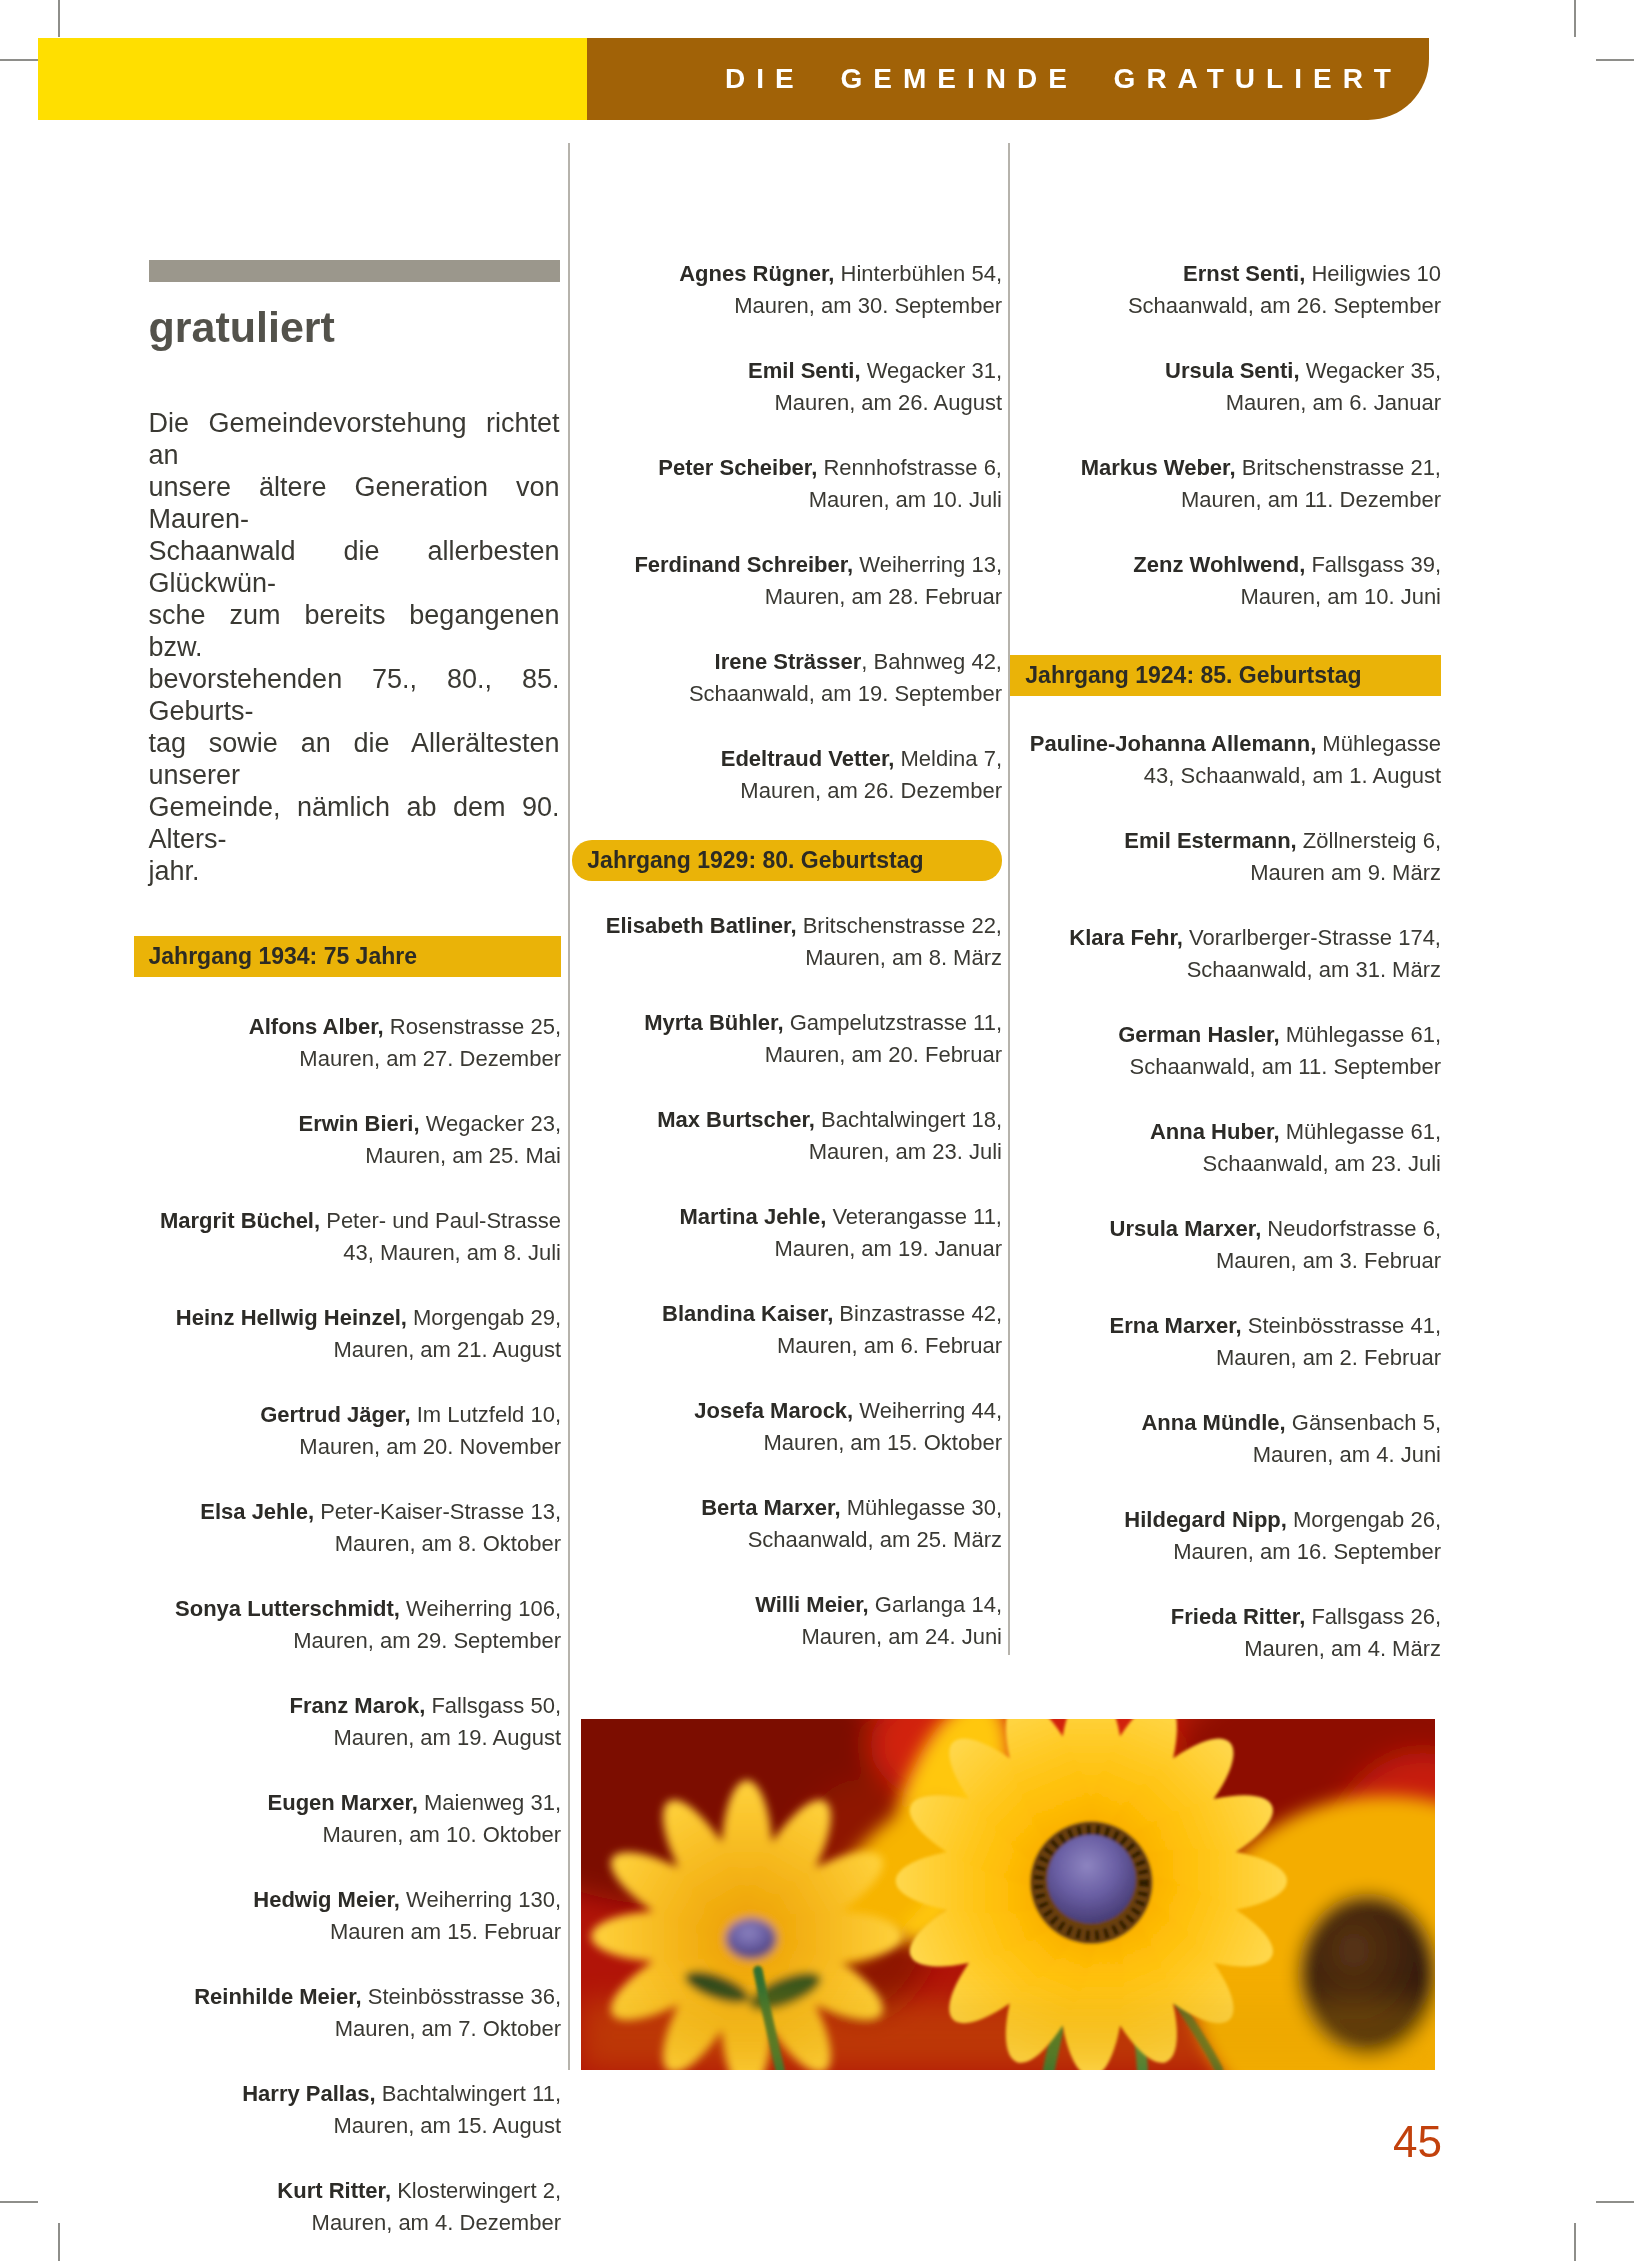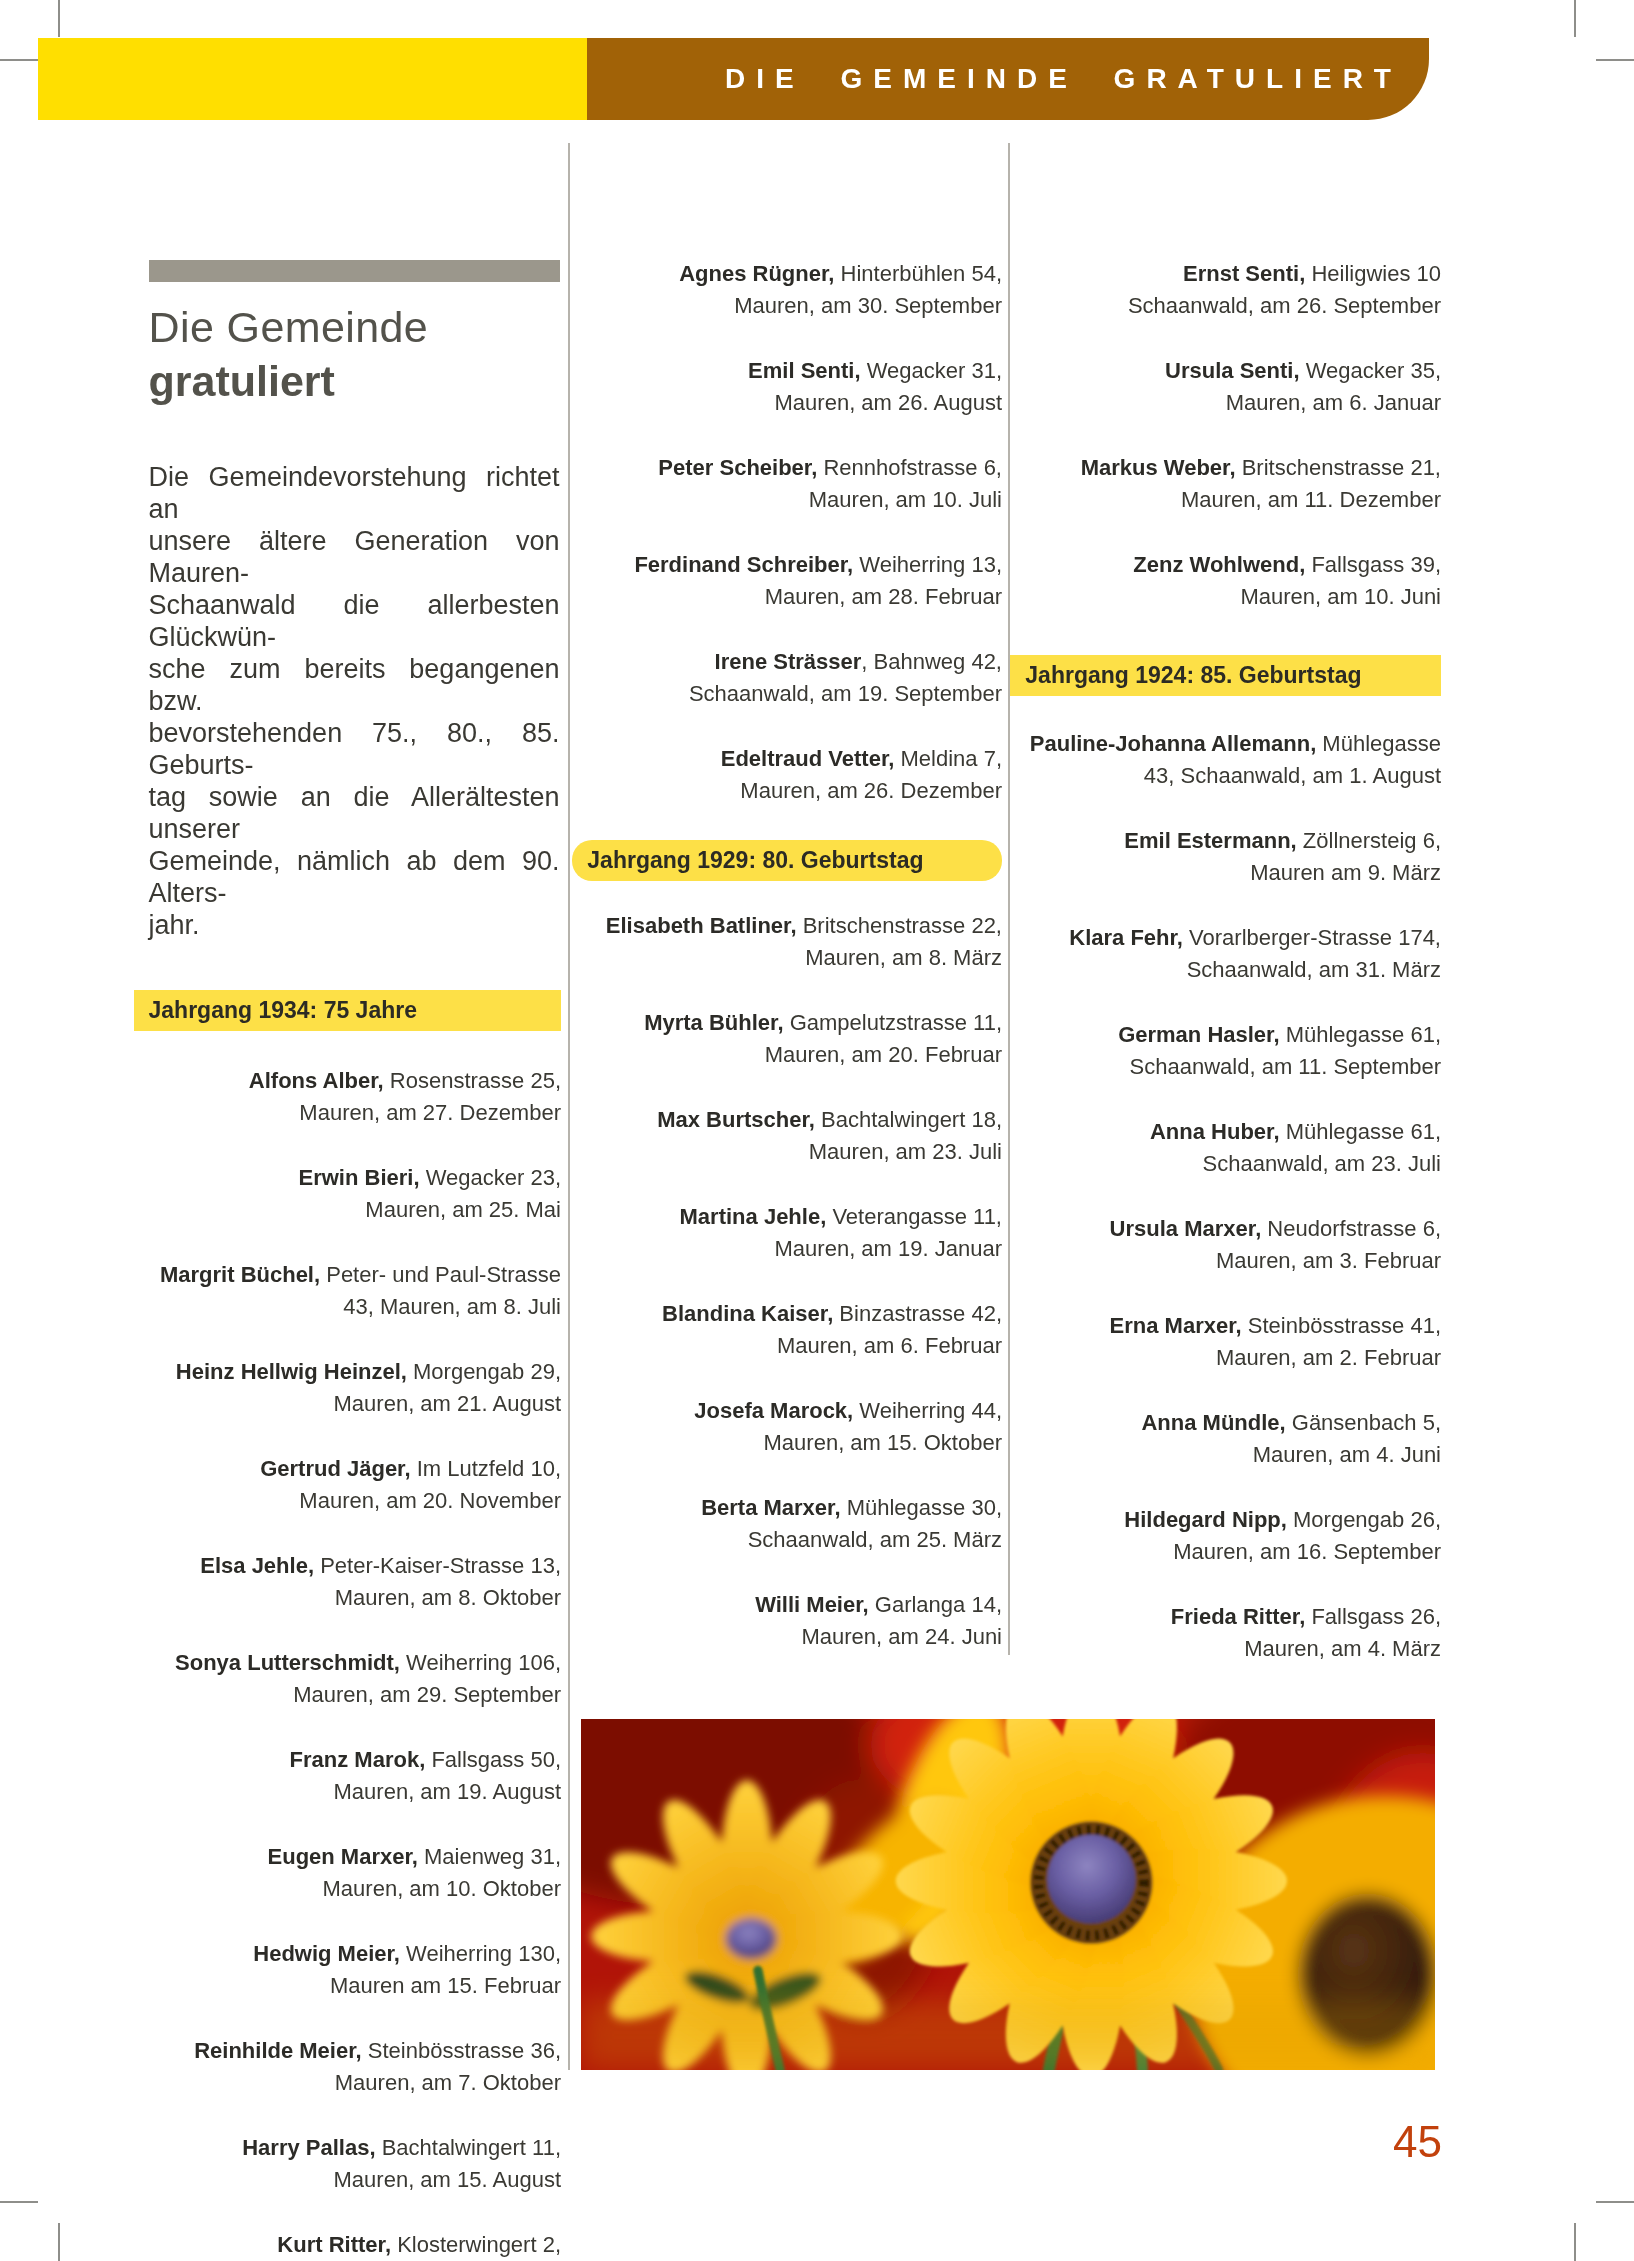--- a/index.html
+++ b/index.html
@@ -20,21 +20,21 @@
   .col-l{left:134px;width:427px;}
   .col-m{left:572px;width:430px;}
   .col-r{left:1010px;width:431px;}
   .graybar{margin:260px 0 0 14.5px;width:411px;height:22px;background:#9b978c;}
   .pagetitle{margin:18px 0 0 14.5px;color:#53524b;font-size:43px;line-height:54px;}
   .pagetitle .t1{font-weight:400;letter-spacing:0.4px;}
   .pagetitle .t2{font-weight:700;}
   .intro{margin:53px 0 0 14.5px;width:411px;color:#3a3933;font-size:27px;line-height:32px;}
   .intro .iline{text-align:justify;text-align-last:justify;}
   .intro .iline:last-child{text-align-last:left;}
-  .band{background:#fde047;height:41px;display:flex;align-items:center;
+  .band{background:#eab308;height:41px;display:flex;align-items:center;
         font-size:23px;font-weight:bold;color:#2c2b24;box-sizing:border-box;}
   .band-l{margin-top:49px;padding-left:14.5px;}
   .band-m{margin-top:9.4px;padding-left:15.3px;border-radius:20px;}
   .band-r{margin-top:42px;padding-left:15.3px;}
   .names{margin-left:14.5px;}
   .col-m .names,.col-r .names{margin-left:15.3px;}
   .names-l{margin-top:34px;}
   .names-mtop{margin-top:258px;}
   .names-mbot{margin-top:29px;}
   .names-rtop{margin-top:258px;}
@@ -64,21 +64,20 @@
 <div class="banner-dark">
   <span>DIE GEMEINDE GRATULIERT</span>
 </div>
 
 <div class="vdiv" style="left:568px;top:143px;height:1927px;"></div>
 <div class="vdiv" style="left:1008px;top:143px;height:1512px;"></div>
 
 <div class="col col-l">
   <div class="graybar"></div>
   <div class="pagetitle">
-    <div class="t1">Die Gemeinde</div>
     <div class="t2">gratuliert</div>
   </div>
   <div class="intro">
 
       <div class="iline">Die Gemeindevorstehung richtet an</div>
 
       <div class="iline">unsere ältere Generation von Mauren-</div>
 
       <div class="iline">Schaanwald die allerbesten Glückwün-</div>
 

